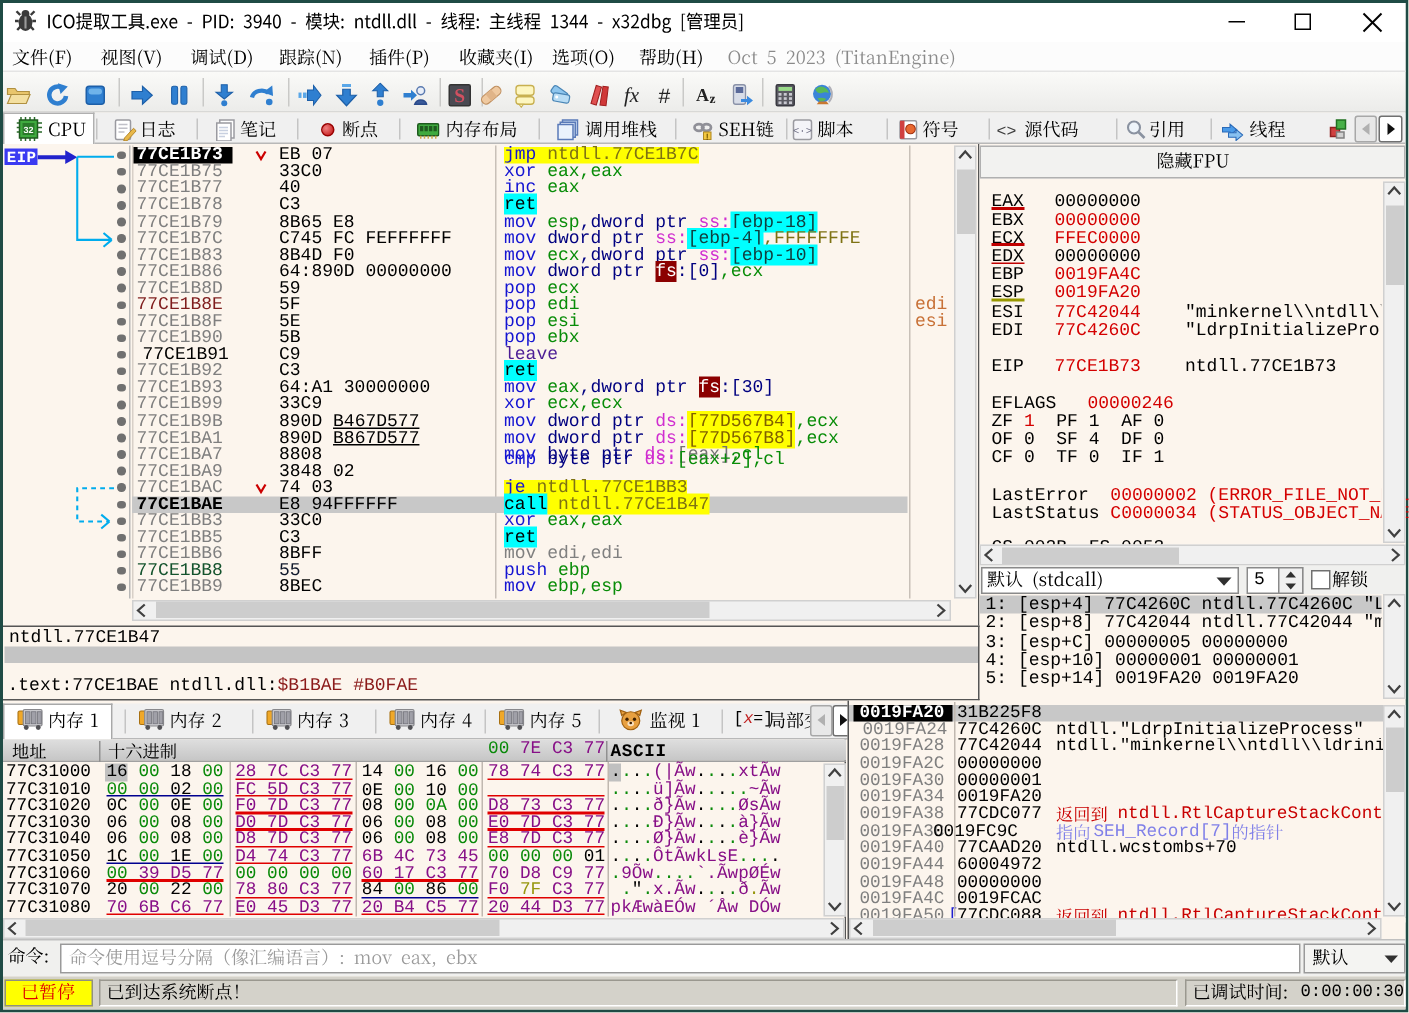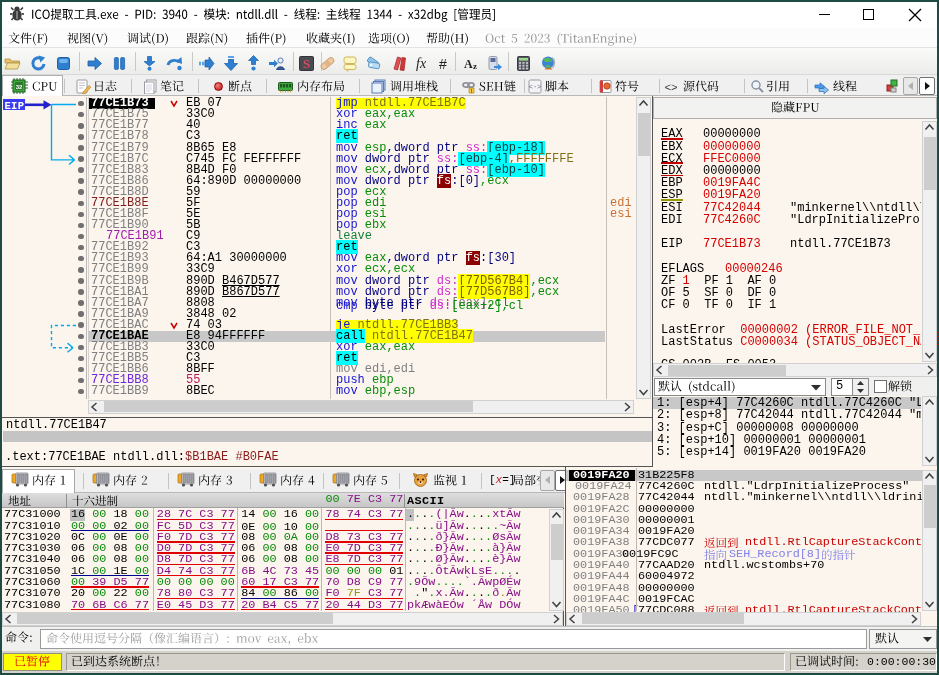--- a/index.html
+++ b/index.html
@@ -565,23 +565,23 @@
 <div class="mono abs" style="left:186px;top:197.9px;color:#000">5F</div>
 <div class="mono abs" style="left:336px;top:197.9px"><span style="color:#1414d2">pop</span><span style="color:#088c08"> edi</span></div>
 <div class="mono abs" style="left:610px;top:197.9px;color:#c87137">edi</div>
 <div class="mono abs" style="left:91px;top:209.0px;color:#7f7f7f">77CE1B8F</div>
 <div class="mono abs" style="left:186px;top:209.0px;color:#000">5E</div>
 <div class="mono abs" style="left:336px;top:209.0px"><span style="color:#1414d2">pop</span><span style="color:#088c08"> esi</span></div>
 <div class="mono abs" style="left:610px;top:209.0px;color:#c87137">esi</div>
 <div class="mono abs" style="left:91px;top:220.1px;color:#7f7f7f">77CE1B90</div>
 <div class="mono abs" style="left:186px;top:220.1px;color:#000">5B</div>
 <div class="mono abs" style="left:336px;top:220.1px"><span style="color:#1414d2">pop</span><span style="color:#088c08"> ebx</span></div>
-<div class="mono abs" style="left:106px;top:231.2px;color:#a21caf">77CE1B91</div>
+<div class="mono abs" style="left:95px;top:231.2px;color:#000000">77CE1B91</div>
 <div class="mono abs" style="left:186px;top:231.2px;color:#000">C9</div>
-<div class="mono abs" style="left:336px;top:231.2px"><span style="color:#15803d">leave</span></div>
+<div class="mono abs" style="left:336px;top:231.2px"><span style="color:#4c1d95">leave</span></div>
 <div class="mono abs" style="left:91px;top:242.2px;color:#7f7f7f">77CE1B92</div>
 <div class="mono abs" style="left:186px;top:242.2px;color:#000">C3</div>
 <div class="mono abs" style="left:336px;top:242.2px"><span style="background:#00ffff;color:#000">ret</span></div>
 <div class="mono abs" style="left:91px;top:253.3px;color:#7f7f7f">77CE1B93</div>
 <div class="mono abs" style="left:186px;top:253.3px;color:#000">64:A1 30000000</div>
 <div class="mono abs" style="left:336px;top:253.3px"><span style="color:#1414d2">mov</span><span style="color:#088c08"> eax</span><span style="color:#000080">,</span><span style="color:#000080">dword ptr</span><span style="color:#000080"> </span><span style="background:#8b0000;color:#fff">fs</span><span style="color:#000080">:[30]</span></div>
 <div class="mono abs" style="left:91px;top:264.4px;color:#7f7f7f">77CE1B99</div>
 <div class="mono abs" style="left:186px;top:264.4px;color:#000">33C9</div>
 <div class="mono abs" style="left:336px;top:264.4px"><span style="color:#1414d2">xor</span><span style="color:#088c08"> ecx,ecx</span></div>
 <div class="mono abs" style="left:91px;top:275.5px;color:#7f7f7f">77CE1B9B</div>
@@ -607,22 +607,22 @@
 <div class="mono abs" style="left:336px;top:330.9px"><span style="background:#00ffff;color:#000">call</span><span style="background:#ffff00"> <span style="color:#7e7213">ntdll.77CE1B47</span></span></div>
 <div class="mono abs" style="left:91px;top:342.0px;color:#7f7f7f">77CE1BB3</div>
 <div class="mono abs" style="left:186px;top:342.0px;color:#000">33C0</div>
 <div class="mono abs" style="left:336px;top:342.0px"><span style="color:#1414d2">xor</span><span style="color:#088c08"> eax,eax</span></div>
 <div class="mono abs" style="left:91px;top:353.0px;color:#7f7f7f">77CE1BB5</div>
 <div class="mono abs" style="left:186px;top:353.0px;color:#000">C3</div>
 <div class="mono abs" style="left:336px;top:353.0px"><span style="background:#00ffff;color:#000">ret</span></div>
 <div class="mono abs" style="left:91px;top:364.1px;color:#7f7f7f">77CE1BB6</div>
 <div class="mono abs" style="left:186px;top:364.1px;color:#000">8BFF</div>
 <div class="mono abs" style="left:336px;top:364.1px"><span style="color:#808080">mov edi,edi</span></div>
-<div class="mono abs" style="left:91px;top:375.2px;color:#6d28d9">77CE1BB8</div>
-<div class="mono abs" style="left:186px;top:375.2px;color:#be185d">55</div>
+<div class="mono abs" style="left:91px;top:375.2px;color:#14532d">77CE1BB8</div>
+<div class="mono abs" style="left:186px;top:375.2px;color:#0f172a">55</div>
 <div class="mono abs" style="left:336px;top:375.2px"><span style="color:#1414d2">push</span><span style="color:#088c08"> ebp</span></div>
 <div class="mono abs" style="left:91px;top:386.3px;color:#7f7f7f">77CE1BB9</div>
 <div class="mono abs" style="left:186px;top:386.3px;color:#000">8BEC</div>
 <div class="mono abs" style="left:336px;top:386.3px"><span style="color:#1414d2">mov</span><span style="color:#088c08"> ebp,esp</span></div>
 <div class="abs sb" style="left:636px;top:97px;width:15px;height:301.5px;border:1px solid #d0d0d0"></div>
 <svg class="abs" style="left:636px;top:97px" width="15" height="14">
     <path d="M3.5 8.5 l4-4.5 4 4.5" fill="none" stroke="#404040" stroke-width="1.5"></path>
   </svg>
 <svg class="abs" style="left:636px;top:384.5px" width="15" height="14">
     <path d="M3.5 5 l4 4.5 4-4.5" fill="none" stroke="#404040" stroke-width="1.5"></path>
@@ -669,21 +669,21 @@
 <div class="reg" style="left:790px;top:201.5px;color:#000;width:131px;overflow:hidden">"minkernel\\ntdll\\</div>
 <div class="reg" style="left:661px;top:213.7px">EDI</div>
 <div class="reg" style="left:703px;top:213.7px;color:#d40000">77C4260C</div>
 <div class="reg" style="left:790px;top:213.7px;color:#000;width:131px;overflow:hidden">"LdrpInitializePro</div>
 <div class="reg" style="left:661px;top:238.1px">EIP</div>
 <div class="reg" style="left:703px;top:238.1px;color:#d40000">77CE1B73</div>
 <div class="reg" style="left:790px;top:238.1px;color:#000;width:131px;overflow:hidden">ntdll.77CE1B73</div>
 <div class="reg" style="left:661px;top:262.5px">EFLAGS</div>
 <div class="reg" style="left:725px;top:262.5px;color:#d40000">00000246</div>
 <div class="reg" style="left:661px;top:274.7px">ZF <span style="color:#d40000">1</span>  PF 1  AF 0</div>
-<div class="reg" style="left:661px;top:286.9px">OF 5  SF 0  DF 0</div>
+<div class="reg" style="left:661px;top:286.9px">OF 0  SF 4  DF 0</div>
 <div class="reg" style="left:661px;top:299.1px">CF 0  TF 0  IF 1</div>
 <div class="reg" style="left:661px;top:323.5px">LastError  <span style="color:#d40000">00000002 (ERROR_FILE_NOT_FOUND)</span></div>
 <div class="reg" style="left:661px;top:335.7px">LastStatus <span style="color:#d40000">C0000034 (STATUS_OBJECT_NAME_NOT</span></div>
 <div class="reg" style="left:661px;top:359px;height:4px;overflow:hidden">GS 002B  FS 0053</div>
 <div class="abs" style="left:921px;top:120px;width:16px;height:243px;background:#fcf5ed"></div>
 <div class="abs sb" style="left:922px;top:121px;width:15px;height:241.0px;border:1px solid #d0d0d0"></div>
 <svg class="abs" style="left:922px;top:121px" width="15" height="14">
     <path d="M3.5 8.5 l4-4.5 4 4.5" fill="none" stroke="#404040" stroke-width="1.5"></path>
   </svg>
 <svg class="abs" style="left:922px;top:348.0px" width="15" height="14">
@@ -728,21 +728,21 @@
 <div class="abs" style="left:874px;top:380px;width:13px;height:13px;background:#fff;border:1px solid #707070"></div>
 <div style="position:absolute;left:888.0px;top:380.0px">
     <svg width="25" height="16" style="position:absolute;left:0;top:0;overflow:visible" fill="#000000">
       <path transform="translate(0.0,10.6)" d="M3.8 -2.9V-4.6H4.8V-2.9ZM3.5 -9.7 2.4 -10.1C2 -8.5 1.2 -7 0.5 -6L0.7 -5.9C0.9 -6.1 1.2 -6.4 1.4 -6.7V-4.5C1.4 -2.7 1.3 -0.8 0.5 0.8L0.7 0.9C1.5 -0.1 1.9 -1.3 2 -2.5H3.1V-0.3H3.2C3.6 -0.3 3.8 -0.5 3.8 -0.5V-2.5H4.8V-0.1C4.8 0 4.8 0.1 4.6 0.1C4.4 0.1 3.5 0 3.5 0V0.2C3.9 0.3 4.1 0.3 4.3 0.5C4.4 0.6 4.4 0.7 4.5 0.9C5.4 0.9 5.5 0.5 5.5 -0.1V-6.4C5.8 -6.4 6 -6.5 6.1 -6.6L5.1 -7.4L4.7 -6.9H3.6C4.1 -7.3 4.6 -8 4.9 -8.4C5.1 -8.4 5.3 -8.4 5.3 -8.5L4.5 -9.3L4 -8.8H2.8L3 -9.5C3.3 -9.5 3.4 -9.6 3.5 -9.7ZM3.1 -2.9H2C2.1 -3.5 2.1 -4 2.1 -4.5V-4.6H3.1ZM3.8 -4.9V-6.5H4.8V-4.9ZM3.1 -4.9H2.1V-6.5H3.1ZM1.8 -7.1C2.1 -7.5 2.3 -8 2.6 -8.5H4C3.8 -8 3.5 -7.3 3.2 -6.9H2.2ZM9.4 -5.5 8.3 -5.6V-4H6.9C7.1 -4.3 7.2 -4.6 7.3 -5C7.6 -5 7.7 -5.1 7.8 -5.2L6.7 -5.5C6.5 -4.4 6.1 -3.3 5.6 -2.6L5.8 -2.4C6.1 -2.8 6.5 -3.2 6.7 -3.6H8.3V-1.9H5.7L5.8 -1.6H8.3V0.9H8.4C8.7 0.9 9 0.7 9 0.6V-1.6H11.4C11.6 -1.6 11.7 -1.6 11.7 -1.8C11.4 -2.1 10.8 -2.6 10.8 -2.6L10.3 -1.9H9V-3.6H11.1C11.3 -3.6 11.4 -3.7 11.4 -3.8C11.1 -4.2 10.5 -4.6 10.5 -4.6L10 -4H9V-5.2C9.3 -5.2 9.4 -5.4 9.4 -5.5ZM8.5 -9.2H5.7L5.8 -8.8H7.6C7.4 -7.4 6.9 -6.4 5.7 -5.6L5.7 -5.4C7.3 -6.1 8.2 -7.2 8.5 -8.8H10.3C10.3 -7.5 10.2 -6.8 10 -6.7C9.9 -6.6 9.8 -6.6 9.6 -6.6C9.4 -6.6 8.8 -6.6 8.5 -6.7V-6.5C8.8 -6.4 9.1 -6.3 9.3 -6.2C9.4 -6.1 9.4 -5.9 9.4 -5.7C9.8 -5.7 10.2 -5.8 10.5 -6C10.8 -6.3 11 -7.1 11.1 -8.7C11.3 -8.7 11.4 -8.8 11.5 -8.9L10.6 -9.6L10.2 -9.2Z"></path>
       <path transform="translate(12.0,10.6)" d="M8.7 -5.3 7.5 -5.4C7.5 -2.5 7.4 -0.2 3.5 0.7L3.6 0.9C8.1 0.1 8.2 -2.2 8.3 -5C8.6 -5 8.7 -5.1 8.7 -5.3ZM8.2 -1.7 8.1 -1.5C9 -0.9 10.4 0.1 10.9 0.9C11.9 1.3 12.1 -0.6 8.2 -1.7ZM11.4 -9.3 10.3 -9.8C9.9 -8.8 9.5 -7.8 9.1 -7.2L9.3 -7.1C9.8 -7.6 10.5 -8.4 10.9 -9.1C11.2 -9.1 11.3 -9.2 11.4 -9.3ZM4.9 -9.7 4.7 -9.6C5.2 -9 5.8 -8 6 -7.3C6.7 -6.7 7.4 -8.3 4.9 -9.7ZM5.8 -1.8V-6.2H10V-1.8H10.1C10.4 -1.8 10.7 -2 10.7 -2.1V-6C11 -6.1 11.2 -6.2 11.3 -6.3L10.3 -7L9.9 -6.5H8.3V-9.7C8.5 -9.8 8.7 -9.9 8.7 -10L7.5 -10.1V-6.5H5.9L5.1 -6.9V-1.5H5.2C5.5 -1.5 5.8 -1.7 5.8 -1.8ZM2.9 -9.6C3.2 -9.6 3.3 -9.7 3.4 -9.9L2.1 -10.2C1.8 -8.9 1 -6.7 0.4 -5.5L0.5 -5.4C0.7 -5.7 0.9 -5.9 1.1 -6.2L1.1 -6H2.2V-4H0.5L0.6 -3.6H2.2V-0.9C2.2 -0.7 2.1 -0.6 1.7 -0.4L2.3 0.6C2.4 0.5 2.6 0.3 2.6 0.1C3.4 -0.7 4.2 -1.5 4.6 -2L4.4 -2.1L2.9 -1.1V-3.6H4.5C4.7 -3.6 4.8 -3.7 4.8 -3.8C4.5 -4.2 3.9 -4.7 3.9 -4.7L3.4 -4H2.9V-6H4.3C4.5 -6 4.6 -6 4.6 -6.2C4.3 -6.5 3.7 -6.9 3.7 -6.9L3.2 -6.3H1.2C1.5 -6.8 1.9 -7.4 2.2 -8H4.5C4.7 -8 4.8 -8.1 4.9 -8.2C4.5 -8.5 4 -9 4 -9L3.5 -8.4H2.4C2.6 -8.8 2.8 -9.2 2.9 -9.6Z"></path>
     </svg>
   </div>
 <div class="abs" style="left:653px;top:396.5px;width:268px;height:12.2px;background:#c8c8c8"></div>
 <div class="reg" style="left:657px;top:397.3px;width:264px;overflow:hidden">1: [esp+4] 77C4260C ntdll.77C4260C "L</div>
 <div class="reg" style="left:657px;top:409.4px;width:264px;overflow:hidden">2: [esp+8] 77C42044 ntdll.77C42044 "m</div>
-<div class="reg" style="left:657px;top:421.6px;width:264px;overflow:hidden">3: [esp+C] 00000008 00000000</div>
+<div class="reg" style="left:657px;top:421.6px;width:264px;overflow:hidden">3: [esp+C] 00000005 00000000</div>
 <div class="reg" style="left:657px;top:433.8px;width:264px;overflow:hidden">4: [esp+10] 00000001 00000001</div>
 <div class="reg" style="left:657px;top:445.9px;width:264px;overflow:hidden">5: [esp+14] 0019FA20 0019FA20</div>
 <div class="abs sb" style="left:922px;top:396px;width:15px;height:70.0px;border:1px solid #d0d0d0"></div>
 <svg class="abs" style="left:922px;top:396px" width="15" height="14">
     <path d="M3.5 8.5 l4-4.5 4 4.5" fill="none" stroke="#404040" stroke-width="1.5"></path>
   </svg>
 <svg class="abs" style="left:922px;top:452.0px" width="15" height="14">
     <path d="M3.5 5 l4 4.5 4-4.5" fill="none" stroke="#404040" stroke-width="1.5"></path>
   </svg>
 <div class="abs" style="left:2px;top:417px;width:651px;height:50px;background:#fcf5ed;border-top:1px solid #555;border-bottom:1px solid #555;border-right:1px solid #555"></div>
@@ -1048,21 +1048,21 @@
   </div>
 <div class="m11 abs" style="left:745px;top:537.4px;color:#c80000;width:177px;overflow:hidden">ntdll.RtlCaptureStackCont</div>
 <div class="m11 abs" style="left:573px;top:548.7px;color:#7f7f7f">0019FA3C</div>
 <div class="m11 abs" style="left:622px;top:548.7px;color:#000">0019FC9C</div>
 <div style="position:absolute;left:704.0px;top:548.7px">
     <svg width="24" height="15" style="position:absolute;left:0;top:0;overflow:visible" fill="#8080e8">
       <path transform="translate(0.0,10.1)" d="M6 -1.9H9.5V-0.3H6ZM6 -2.2V-3.7H9.5V-2.2ZM5.2 -4.1V0.9H5.4C5.7 0.9 6 0.7 6 0.7V0.1H9.5V0.8H9.6C9.9 0.8 10.3 0.7 10.3 0.6V-3.6C10.5 -3.6 10.7 -3.7 10.8 -3.8L9.8 -4.5L9.4 -4.1H6L5.2 -4.4ZM9.5 -9.1C8.8 -8.5 7.3 -7.8 5.9 -7.3V-9.2C6.1 -9.2 6.2 -9.3 6.2 -9.5L5.2 -9.6V-6C5.2 -5.3 5.4 -5.2 6.5 -5.2H8.2C10.6 -5.2 11 -5.3 11 -5.7C11 -5.8 10.9 -5.9 10.6 -6L10.6 -7.1H10.5C10.3 -6.6 10.2 -6.2 10.1 -6C10.1 -5.9 10 -5.9 9.8 -5.9C9.6 -5.9 9 -5.9 8.3 -5.9H6.6C6 -5.9 5.9 -5.9 5.9 -6.1V-7C7.4 -7.3 9 -7.9 9.9 -8.4C10.2 -8.3 10.4 -8.3 10.5 -8.4ZM0.3 -3.6 0.7 -2.6C0.8 -2.7 0.9 -2.8 0.9 -2.9L2.2 -3.5V-0.3C2.2 -0.1 2.2 -0.1 2 -0.1C1.8 -0.1 0.8 -0.1 0.8 -0.1V0.1C1.2 0.1 1.5 0.2 1.6 0.3C1.8 0.4 1.8 0.6 1.9 0.9C2.9 0.8 3 0.4 3 -0.2V-3.9L4.8 -4.8L4.7 -5L3 -4.4V-6.7H4.5C4.7 -6.7 4.8 -6.7 4.8 -6.9C4.5 -7.2 3.9 -7.7 3.9 -7.7L3.4 -7H3V-9.2C3.2 -9.2 3.4 -9.3 3.4 -9.5L2.2 -9.6V-7H0.5L0.6 -6.7H2.2V-4.2C1.4 -3.9 0.7 -3.7 0.3 -3.6Z"></path>
       <path transform="translate(11.5,10.1)" d="M1.2 -7.5V0.9H1.3C1.6 0.9 1.9 0.7 1.9 0.6V-7.2H9.6V-0.3C9.6 -0.1 9.5 -0.1 9.3 -0.1C9 -0.1 7.7 -0.2 7.7 -0.2V0C8.2 0.1 8.6 0.2 8.8 0.3C8.9 0.4 9 0.6 9.1 0.9C10.2 0.8 10.3 0.4 10.3 -0.2V-7C10.6 -7.1 10.8 -7.2 10.9 -7.3L9.9 -8L9.5 -7.5H4.8C5.2 -8 5.7 -8.6 6 -9.1C6.2 -9.1 6.4 -9.2 6.4 -9.3L5.2 -9.6C5 -9 4.7 -8.2 4.4 -7.5H2L1.2 -7.9ZM3.6 -5.5V-1.1H3.7C4 -1.1 4.3 -1.2 4.3 -1.3V-2.3H7.1V-1.4H7.2C7.4 -1.4 7.8 -1.6 7.8 -1.6V-5C8.1 -5 8.2 -5.1 8.3 -5.2L7.4 -5.9L7 -5.5H4.4L3.6 -5.8ZM4.3 -2.6V-5.1H7.1V-2.6Z"></path>
     </svg>
   </div>
-<div class="m11 abs" style="left:729px;top:548.7px;color:#8080e8">SEH_Record[8]</div>
+<div class="m11 abs" style="left:729px;top:548.7px;color:#8080e8">SEH_Record[7]</div>
 <div style="position:absolute;left:821.0px;top:548.7px">
     <svg width="35" height="15" style="position:absolute;left:0;top:0;overflow:visible" fill="#8080e8">
       <path transform="translate(0.0,10.1)" d="M6.3 -5.2 6.1 -5.2C6.7 -4.5 7.4 -3.5 7.5 -2.8C8.4 -2.1 9 -4 6.3 -5.2ZM3.8 -9.3 2.6 -9.6C2.5 -9 2.3 -8.2 2.2 -7.6H1.8L1 -8V0.5H1.2C1.5 0.5 1.7 0.4 1.7 0.3V-0.7H4.2V0.2H4.3C4.5 0.2 4.9 0 4.9 -0.1V-7.1C5.1 -7.2 5.3 -7.3 5.4 -7.3L4.5 -8.1L4 -7.6H2.6C2.8 -8.1 3.2 -8.7 3.4 -9.1C3.6 -9.1 3.8 -9.2 3.8 -9.3ZM4.2 -7.3V-4.4H1.7V-7.3ZM1.7 -4H4.2V-1H1.7ZM8.1 -9.3 6.9 -9.6C6.6 -7.9 5.8 -6.1 5.1 -5L5.3 -4.8C5.9 -5.5 6.5 -6.3 6.9 -7.3H9.7C9.7 -3.3 9.5 -0.7 9.1 -0.3C8.9 -0.2 8.8 -0.1 8.6 -0.1C8.3 -0.1 7.5 -0.2 7 -0.3L7 -0.1C7.5 0 7.9 0.2 8.1 0.3C8.3 0.4 8.3 0.6 8.3 0.9C8.9 0.9 9.4 0.7 9.7 0.3C10.2 -0.3 10.4 -2.9 10.5 -7.2C10.8 -7.2 10.9 -7.2 11 -7.3L10.1 -8.1L9.6 -7.6H7.1C7.3 -8.1 7.5 -8.6 7.7 -9.1C7.9 -9 8.1 -9.2 8.1 -9.3Z"></path>
       <path transform="translate(11.5,10.1)" d="M6 -1.9H9.5V-0.3H6ZM6 -2.2V-3.7H9.5V-2.2ZM5.2 -4.1V0.9H5.4C5.7 0.9 6 0.7 6 0.7V0.1H9.5V0.8H9.6C9.9 0.8 10.3 0.7 10.3 0.6V-3.6C10.5 -3.6 10.7 -3.7 10.8 -3.8L9.8 -4.5L9.4 -4.1H6L5.2 -4.4ZM9.5 -9.1C8.8 -8.5 7.3 -7.8 5.9 -7.3V-9.2C6.1 -9.2 6.2 -9.3 6.2 -9.5L5.2 -9.6V-6C5.2 -5.3 5.4 -5.2 6.5 -5.2H8.2C10.6 -5.2 11 -5.3 11 -5.7C11 -5.8 10.9 -5.9 10.6 -6L10.6 -7.1H10.5C10.3 -6.6 10.2 -6.2 10.1 -6C10.1 -5.9 10 -5.9 9.8 -5.9C9.6 -5.9 9 -5.9 8.3 -5.9H6.6C6 -5.9 5.9 -5.9 5.9 -6.1V-7C7.4 -7.3 9 -7.9 9.9 -8.4C10.2 -8.3 10.4 -8.3 10.5 -8.4ZM0.3 -3.6 0.7 -2.6C0.8 -2.7 0.9 -2.8 0.9 -2.9L2.2 -3.5V-0.3C2.2 -0.1 2.2 -0.1 2 -0.1C1.8 -0.1 0.8 -0.1 0.8 -0.1V0.1C1.2 0.1 1.5 0.2 1.6 0.3C1.8 0.4 1.8 0.6 1.9 0.9C2.9 0.8 3 0.4 3 -0.2V-3.9L4.8 -4.8L4.7 -5L3 -4.4V-6.7H4.5C4.7 -6.7 4.8 -6.7 4.8 -6.9C4.5 -7.2 3.9 -7.7 3.9 -7.7L3.4 -7H3V-9.2C3.2 -9.2 3.4 -9.3 3.4 -9.5L2.2 -9.6V-7H0.5L0.6 -6.7H2.2V-4.2C1.4 -3.9 0.7 -3.7 0.3 -3.6Z"></path>
       <path transform="translate(23.0,10.1)" d="M8.5 -9.5 7.3 -9.6V-5.5H4.7L4.8 -5.2H7.3V0.9H7.4C7.7 0.9 8.1 0.7 8.1 0.6V-5.2H10.8C11 -5.2 11.1 -5.2 11.1 -5.4C10.7 -5.7 10.1 -6.2 10.1 -6.2L9.6 -5.5H8.1V-9.2C8.3 -9.2 8.4 -9.3 8.5 -9.5ZM2.7 -9C3 -9 3.1 -9.1 3.2 -9.3L2 -9.6C1.8 -8.3 1.1 -6.4 0.3 -5.2L0.5 -5.1C0.7 -5.4 1 -5.7 1.2 -6L1.3 -5.6H2.2V-3.8H0.4L0.5 -3.5H2.2V-0.7C2.2 -0.6 2.1 -0.5 1.7 -0.2L2.6 0.6C2.6 0.5 2.7 0.4 2.7 0.2C3.7 -0.6 4.5 -1.3 5 -1.7L4.9 -1.8C4.2 -1.4 3.5 -1.1 2.9 -0.8V-3.5H4.9C5.1 -3.5 5.2 -3.5 5.2 -3.7C4.9 -4 4.3 -4.4 4.3 -4.4L3.8 -3.8H2.9V-5.6H4.5C4.7 -5.6 4.7 -5.7 4.8 -5.8C4.5 -6.2 3.9 -6.6 3.9 -6.6L3.4 -6H1.2C1.6 -6.5 1.9 -7 2.2 -7.6H4.8C4.9 -7.6 5.1 -7.6 5.1 -7.7C4.7 -8.1 4.2 -8.5 4.2 -8.5L3.7 -7.9H2.3C2.5 -8.3 2.6 -8.7 2.7 -9Z"></path>
     </svg>
   </div>
 <div class="m11 abs" style="left:573px;top:559.9px;color:#7f7f7f">0019FA40</div>
 <div class="m11 abs" style="left:638px;top:559.9px;color:#000">77CAAD20</div>
 <div class="m11 abs" style="left:704px;top:559.9px;color:#000000;width:218px;overflow:hidden">ntdll.wcstombs+70</div>

